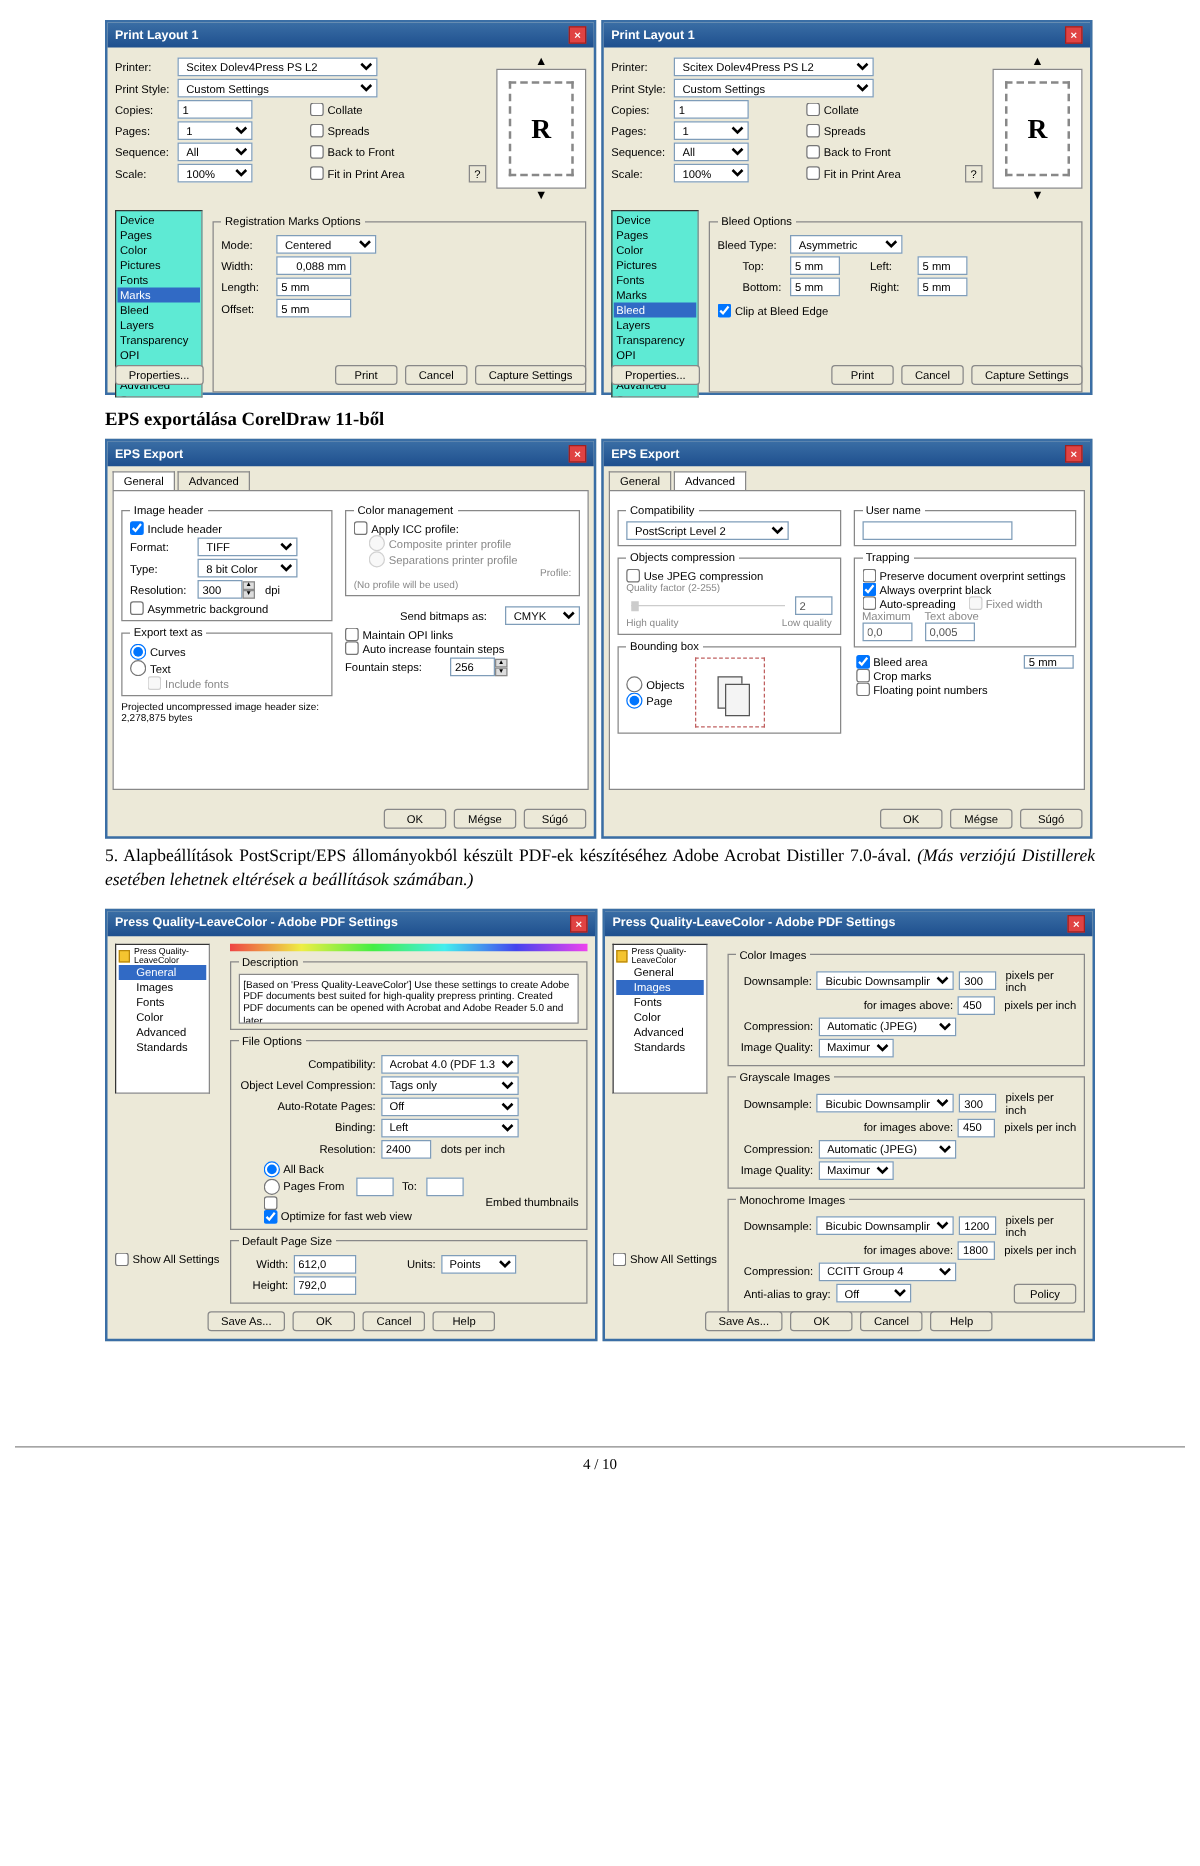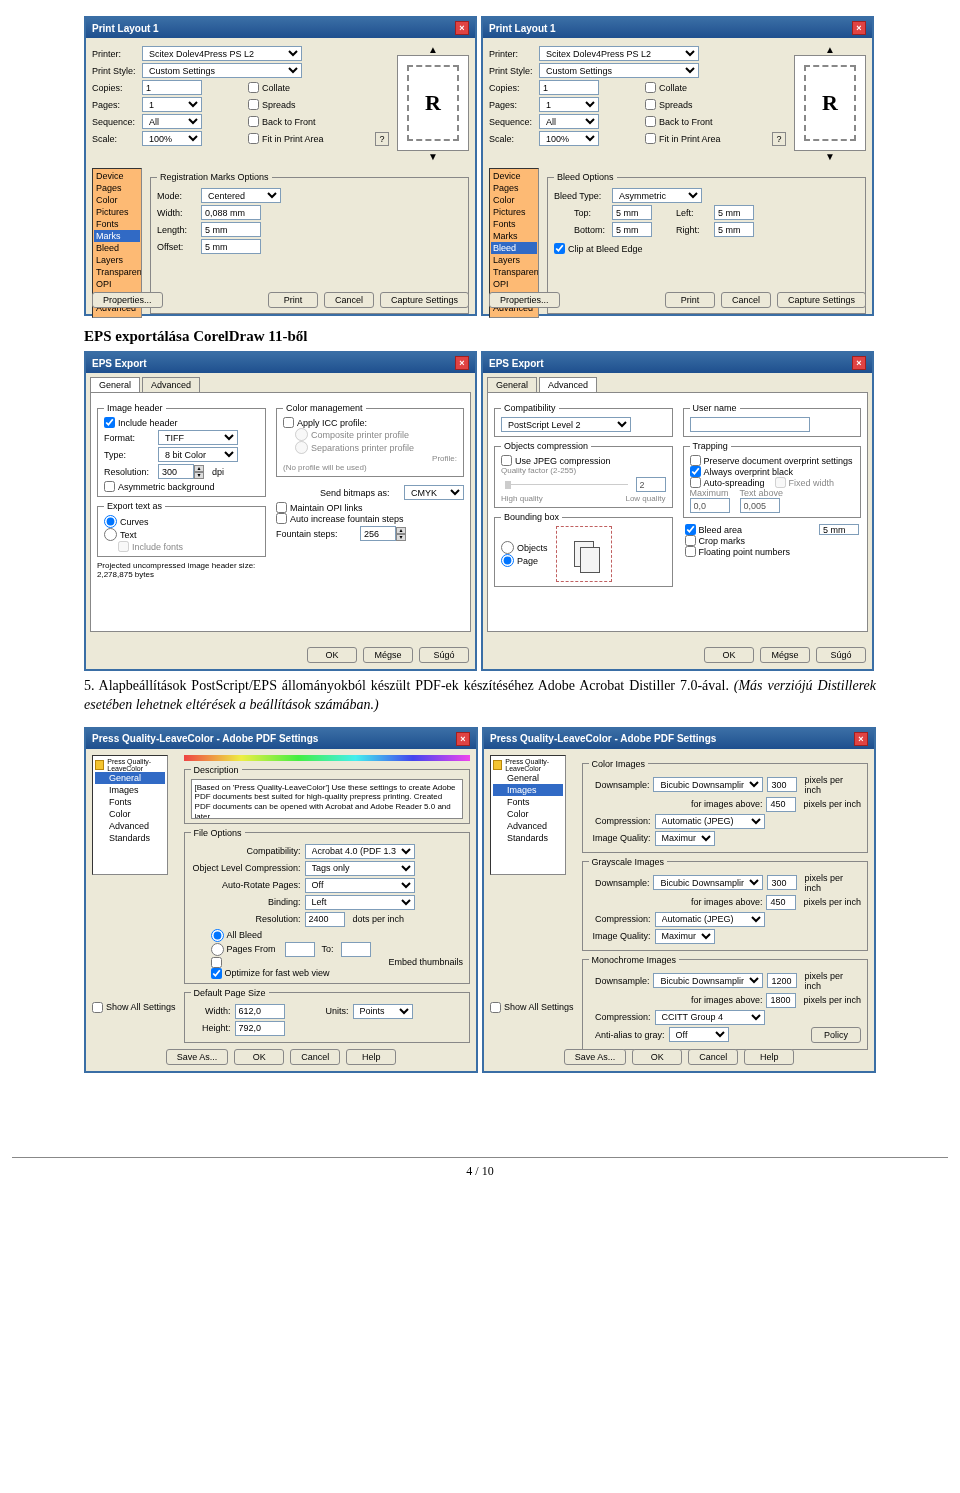--- a/index.html
+++ b/index.html
@@ -14,21 +14,21 @@
   .frm-row { display:flex; align-items:center; gap:4px; margin:2px 0; }
   .frm-row label { width:46px; text-align:left; }
   .inp { background:#fff; border:1px solid #7f9db9; height:15px; padding:0 3px; font-size:9px; }
   .sel { background:#fff; border:1px solid #7f9db9; height:15px; font-size:9px; padding:0 2px; }
   .chk { display:flex; align-items:center; gap:3px; }
   .chk input { width:11px; height:11px; margin:0; }
   .preview { width:72px; height:96px; background:#fff; border:1px solid #888; position:relative; display:flex; align-items:center; justify-content:center; }
   .preview-inner { width:52px; height:76px; border:2px dashed #888; display:flex; align-items:center; justify-content:center; font-family:Georgia,serif; font-weight:bold; font-size:22px; }
   .btn { background:#ece9d8; border:1px solid #888; border-radius:3px; padding:2px 10px; font-size:9px; min-width:50px; text-align:center; }
   .body-area { padding:6px; }
-  .list-box { background:#fdba74; border:1px inset #888; width:50px; height:150px; padding:1px; overflow:hidden; }
+  .list-box { background:#5eead4; border:1px inset #888; width:70px; height:150px; padding:1px; overflow:hidden; }
   .list-box div { padding:1px 2px; }
   .list-box .sel-row { background:#316ac5; color:#fff; }
   .bottom-row { position:absolute; left:6px; right:6px; bottom:6px; display:flex; justify-content:space-between; align-items:center; }
   .bottom-row .rg { display:flex; gap:6px; }
   fieldset { border:1px solid #888; padding:4px 6px; margin:4px 0; font-size:9px; }
   fieldset legend { font-size:9px; padding:0 3px; }
   .tab-strip { display:flex; gap:2px; margin:4px 0 0 4px; }
   .tab { background:#ece9d8; border:1px solid #888; border-bottom:none; padding:2px 8px; font-size:9px; }
   .tab.active { background:#fff; }
   .tab-body { background:#fff; border:1px solid #888; margin:0 4px 4px 4px; padding:6px; min-height:240px; position:relative; }
@@ -157,21 +157,21 @@
           <div>Summary</div>
         </div>
         <fieldset style="flex:1;">
           <legend>Registration Marks Options</legend>
           <div class="frm-row">
                 <label style="width:40px;">Mode:</label>
                 <select class="sel" style="width:80px;"><option>Centered</option></select>
               </div>
           <div class="frm-row">
                 <label style="width:40px;">Width:</label>
-                <input class="inp" style="width: 60px;" value="0,088 mm">
+                <input class="inp" style="width: 60px; text-align: right;" value="0,088 mm">
               </div>
           <div class="frm-row">
                 <label style="width:40px;">Length:</label>
                 <input class="inp" style="width: 60px;" value="5 mm">
               </div>
           <div class="frm-row">
                 <label style="width:40px;">Offset:</label>
                 <input class="inp" style="width: 60px;" value="5 mm">
               </div>
         </fieldset>
@@ -587,21 +587,21 @@
                 <label style="width:110px;text-align:right;">Binding:</label>
                 <select class="sel" style="width:110px;"><option>Left</option></select>
               </div>
           <div class="frm-row">
                 <label style="width:110px;text-align:right;">Resolution:</label>
                 <input class="inp" style="width: 40px;" value="2400">
                 <span style="margin-left:4px;">dots per inch</span>
               </div>
           <div class="radio" style="margin-left:20px;">
                 <input type="radio" checked="" style="">
-                <span>All Bleed</span>
+                <span>All Back</span>
               </div>
           <div class="radio" style="margin-left:20px;">
                 <input type="radio" style="">
                 <span>Pages From</span>
                 <input class="inp" style="width: 30px; margin-left: 6px;">
                 <span style="margin:0 4px;">To:</span>
                 <input class="inp" style="width: 30px;">
               </div>
           <div class="chk" style="margin-left:20px;justify-content:space-between;">
                 <input type="checkbox" style="">

